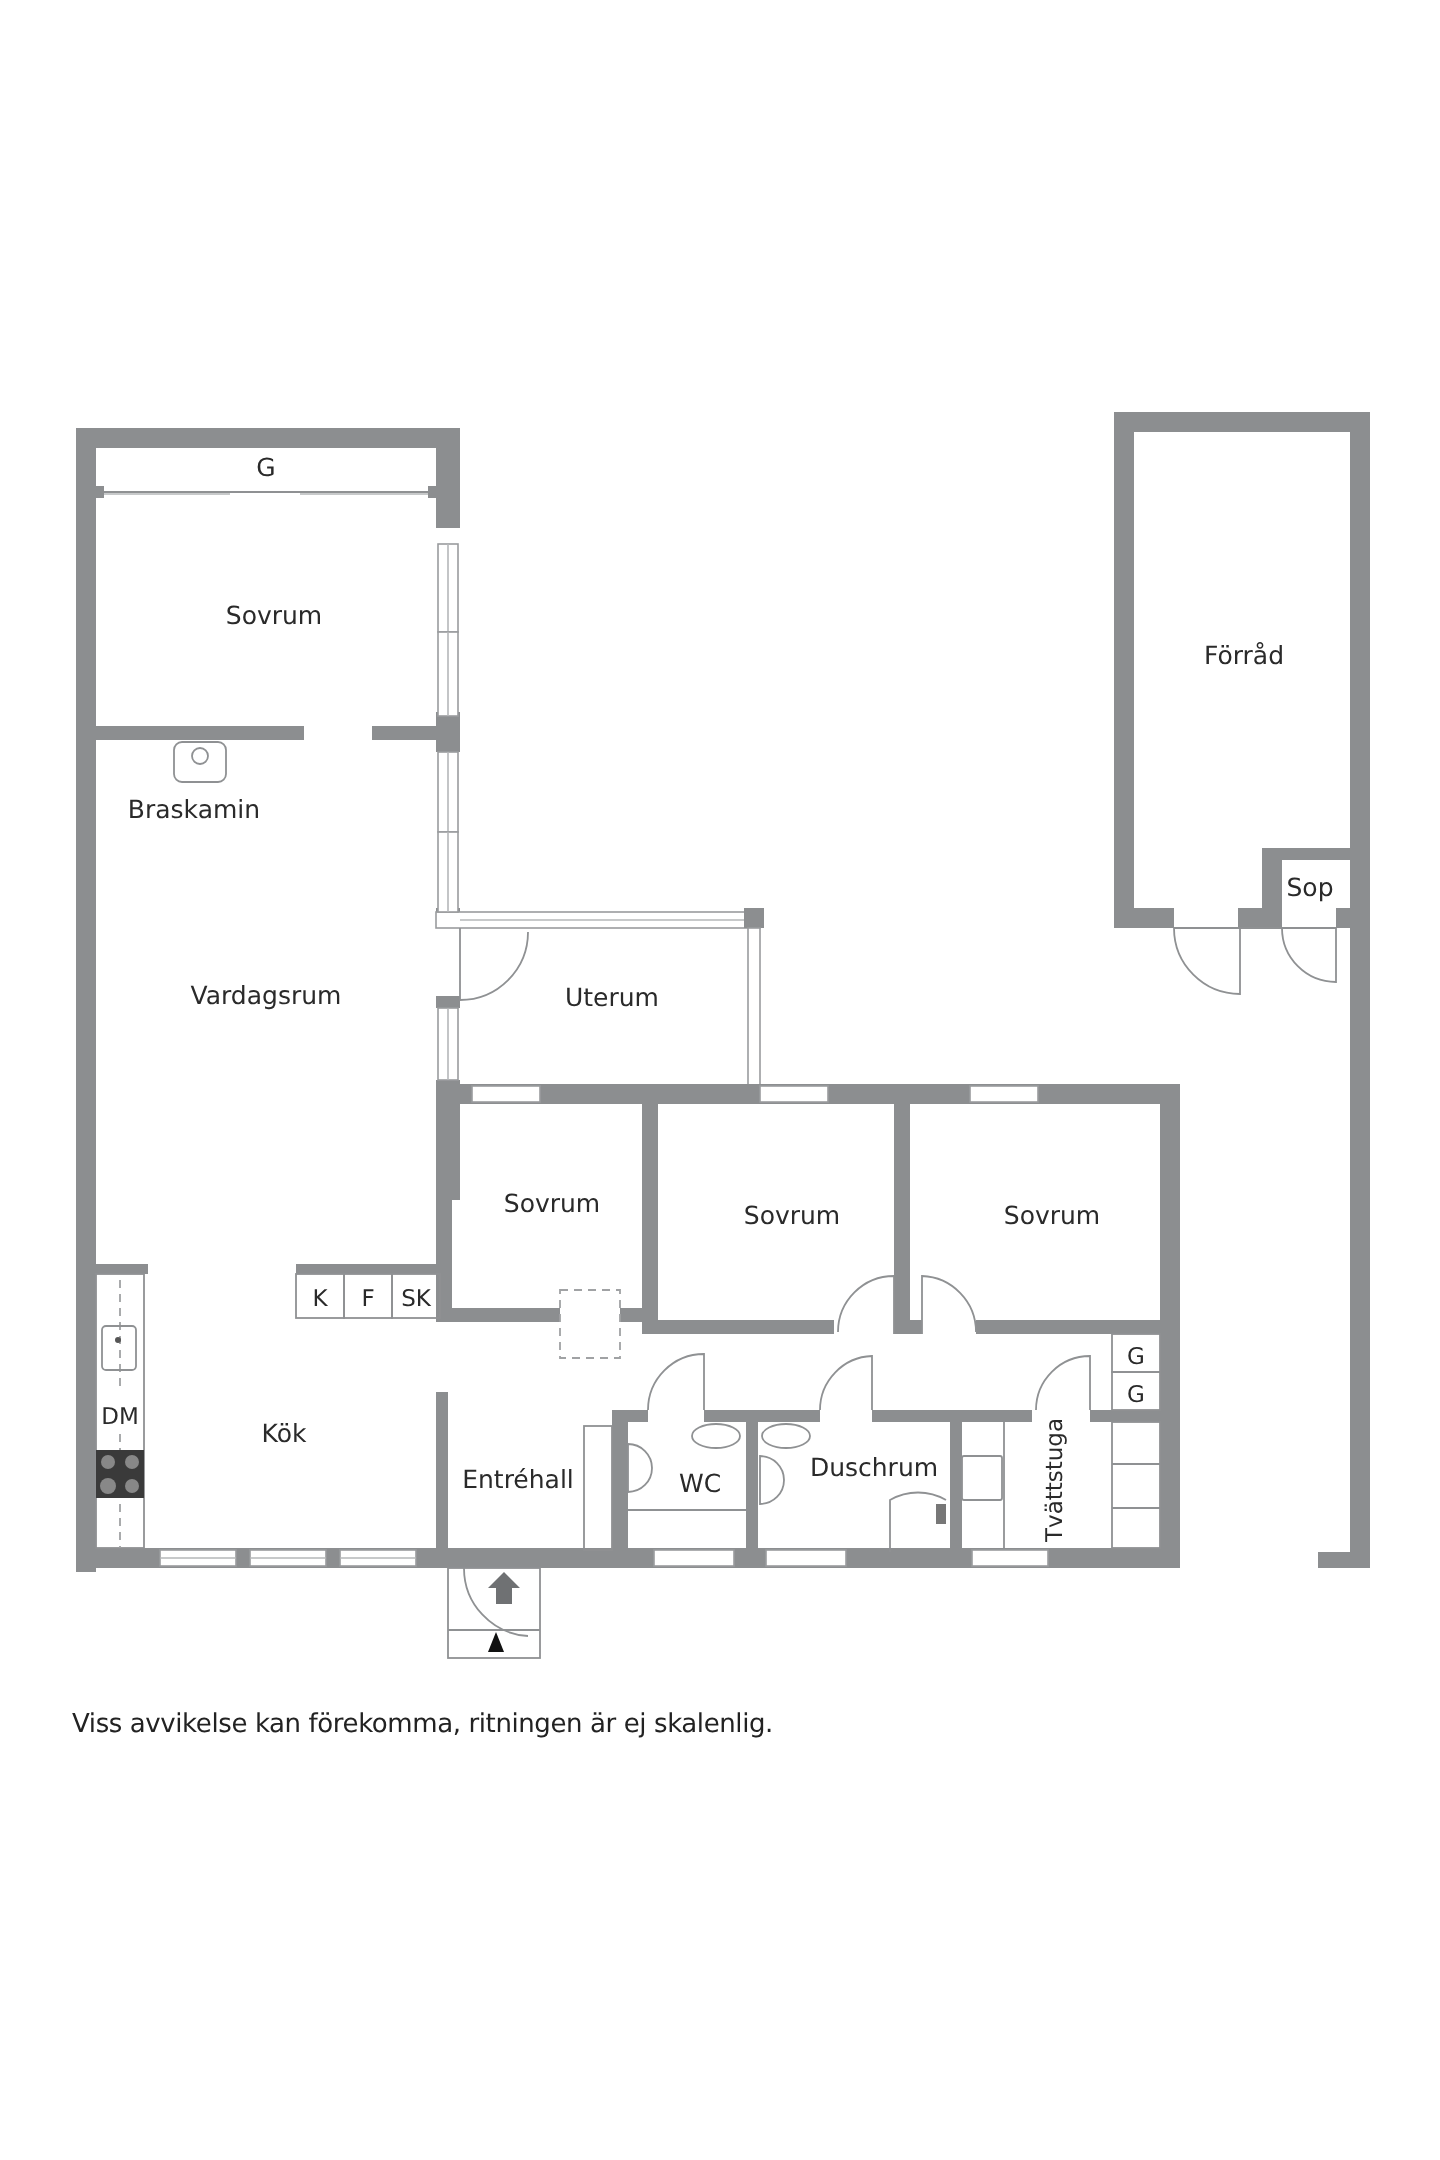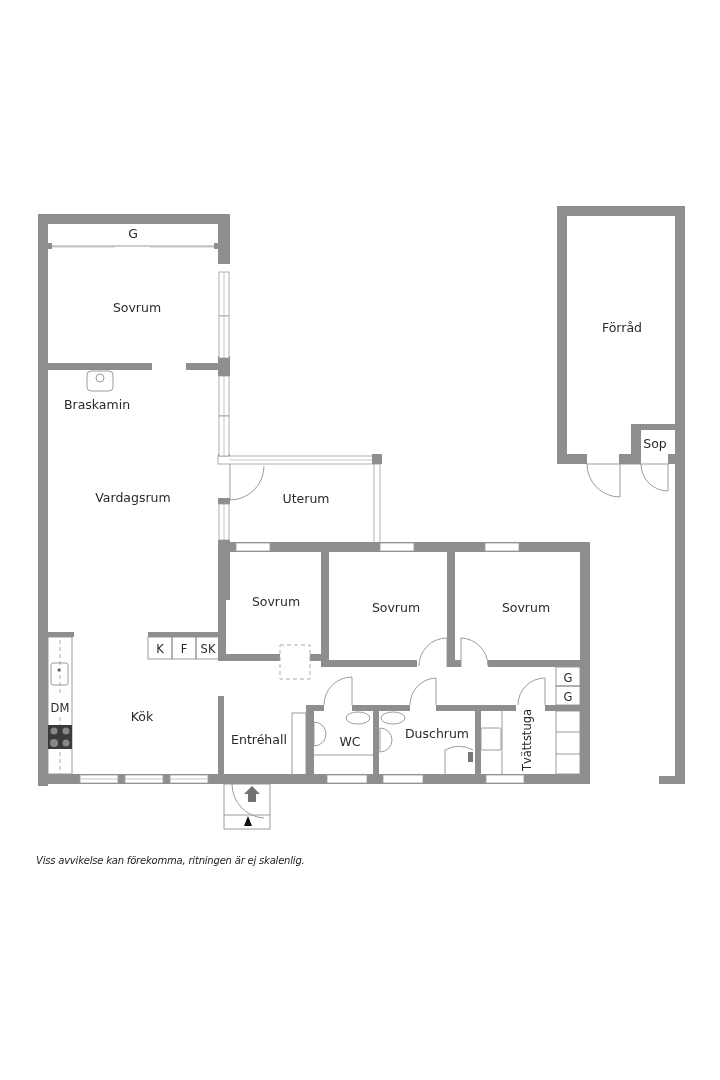--- a/index.html
+++ b/index.html
@@ -6,22 +6,22 @@
   body { width: 720px; height: 1080px; position: relative; overflow: hidden;
          font-family: "DejaVu Sans", "Liberation Sans", sans-serif; }
   #plan { position: absolute; left: 0; top: 0; width: 720px; height: 1080px; }
   .wall { fill: #8c8e90; }
   .win { fill: #ffffff; stroke: #9a9c9e; stroke-width: 0.8; }
   .winline { stroke: #b5b7b9; stroke-width: 0.8; }
   .thin { fill: none; stroke: #8f9193; stroke-width: 0.9; }
   .dash { fill: none; stroke: #a0a2a4; stroke-width: 0.9; stroke-dasharray: 4 3; }
   .lbl { font-family: "DejaVu Sans", "Liberation Sans", sans-serif; font-size: 12.5px; fill: #2a2a2a; }
   .lbl-s { font-family: "DejaVu Sans", "Liberation Sans", sans-serif; font-size: 11.5px; fill: #2a2a2a; }
-  .caption { position: absolute; left: 36px; top: 855px; font-size: 10px; color: #222;
-             font-family: "DejaVu Sans", "Liberation Sans", sans-serif; letter-spacing: -0.2px; font-style: italic; }
+  .caption { position: absolute; left: 36px; top: 855px; font-size: 13px; color: #222;
+             font-family: "DejaVu Sans", "Liberation Sans", sans-serif; letter-spacing: -0.2px; }
 </style>
 </head>
 <body>
 
 <svg id="plan" viewBox="0 0 720 1080" xmlns="http://www.w3.org/2000/svg">
 
   <g>
 
     <rect class="wall" x="38" y="214" width="10" height="572"></rect>
 

